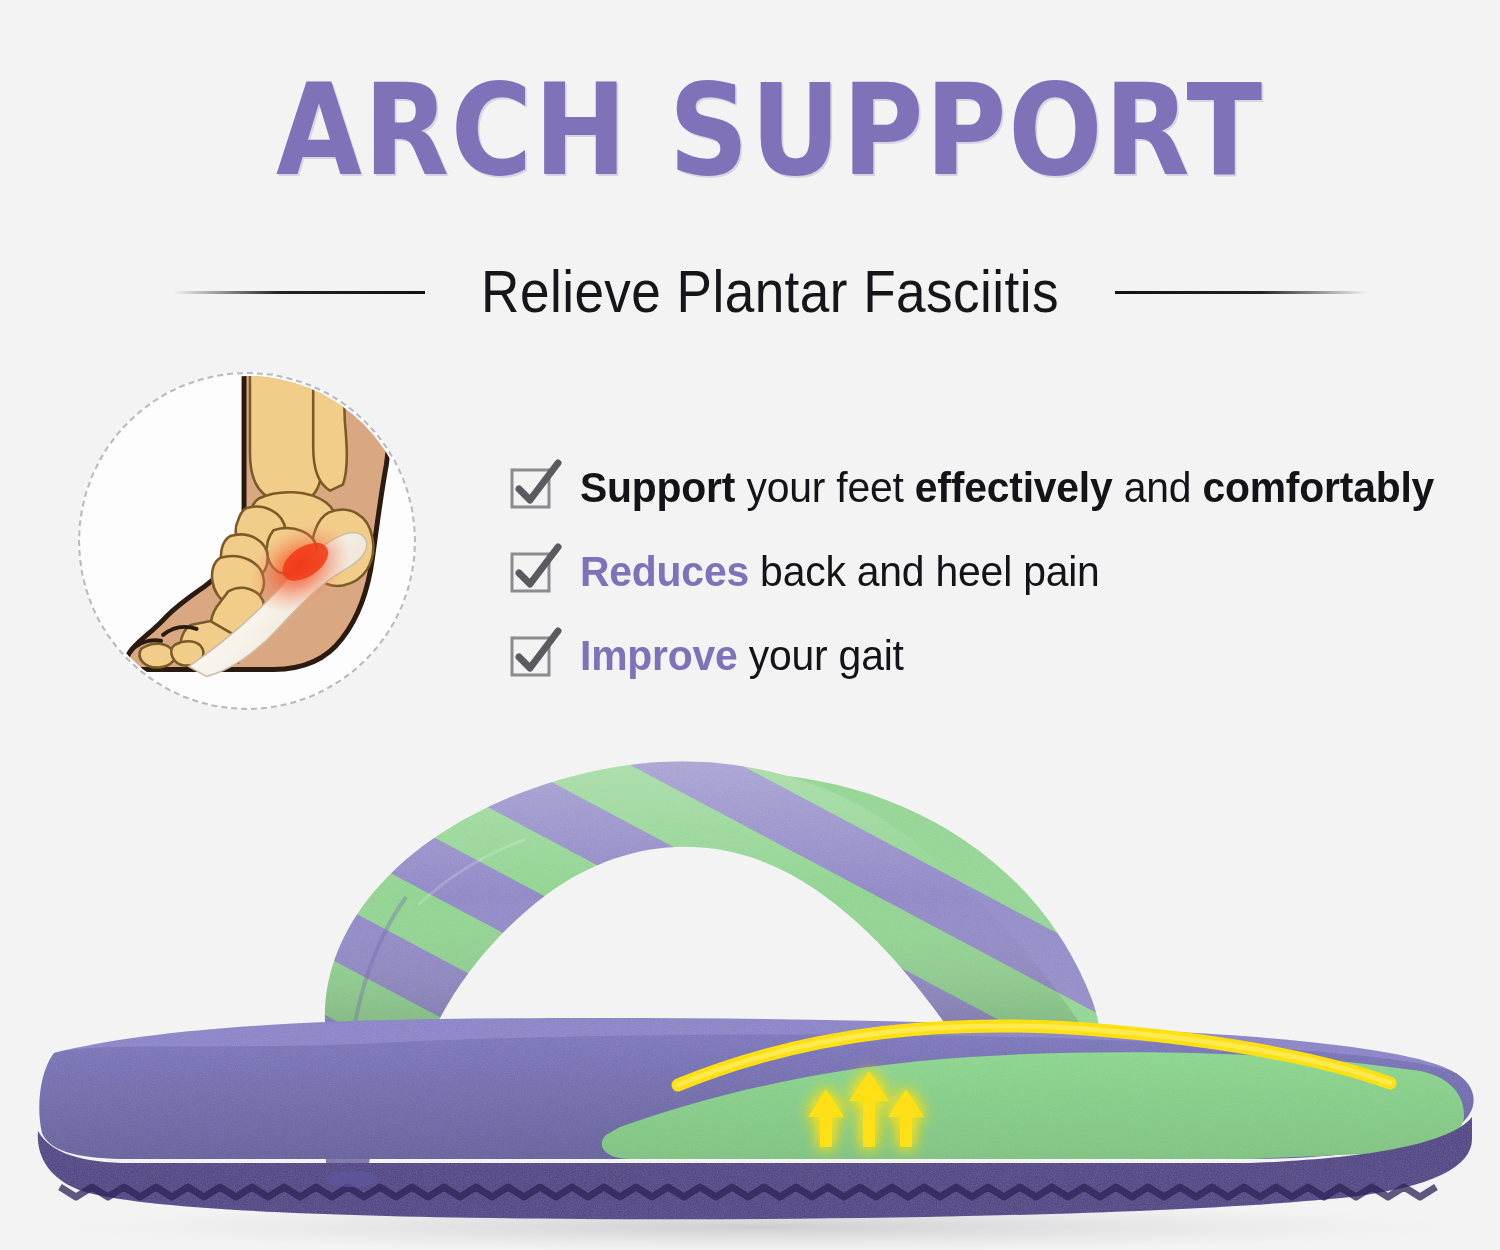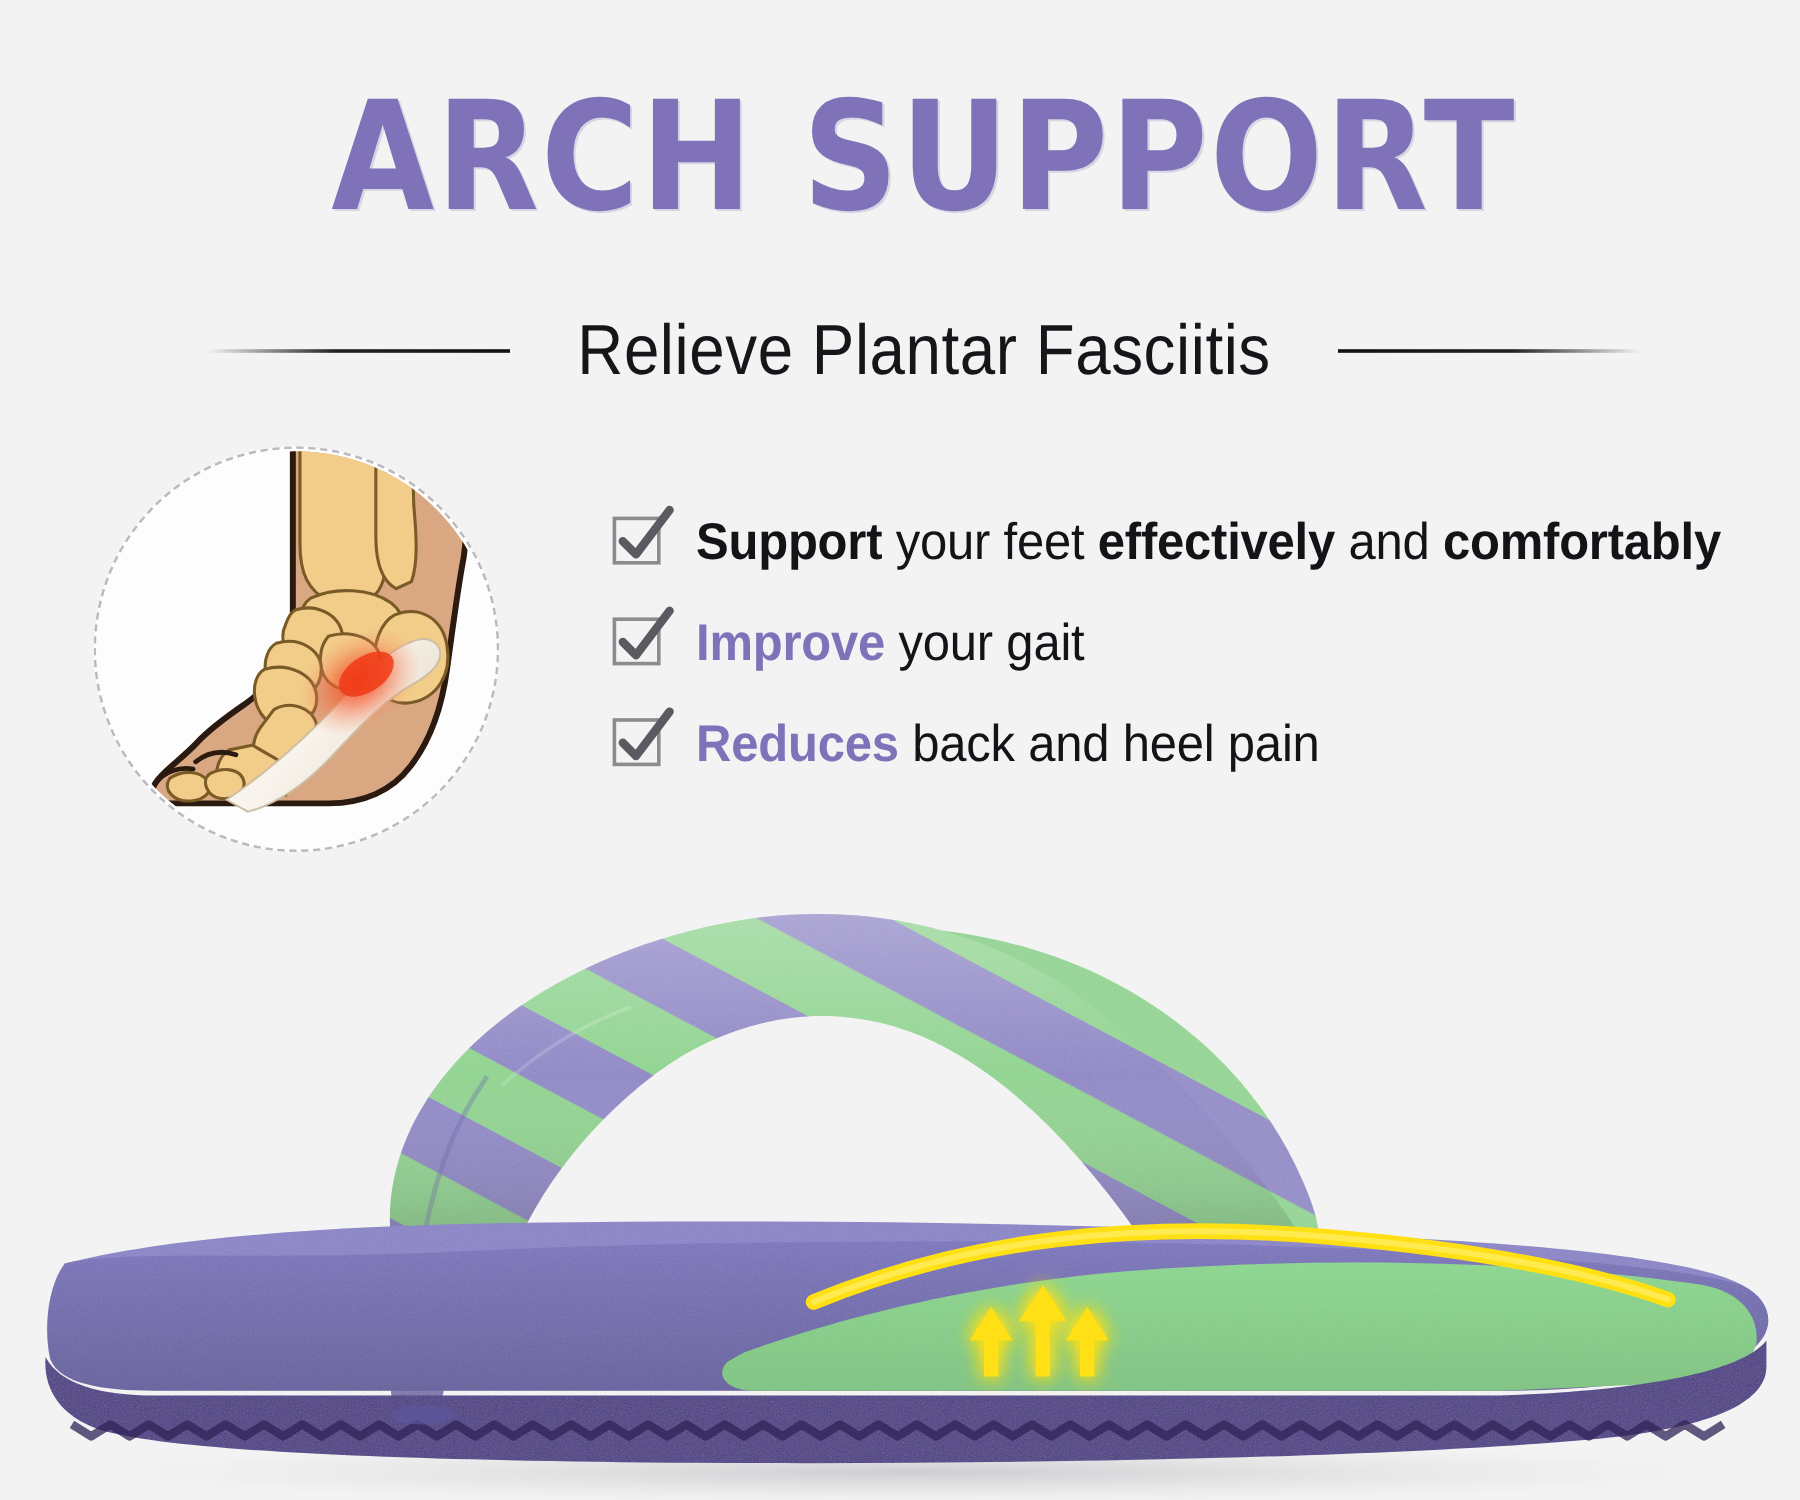--- a/index.html
+++ b/index.html
@@ -87,21 +87,21 @@
 
   
   .benefits {
     position: absolute;
     left: 466px;
     top: 428px;
     width: 1000px;
   }
   .benefit {
     display: flex;
-    align-items: flex-start;
+    align-items: flex-end;
     height: 84px;
     padding-left: 24px;
   }
   .chk {
     flex: 0 0 auto;
     width: 46px;
     height: 46px;
     position: relative;
     margin-right: 24px;
   }
@@ -224,31 +224,31 @@
       <span class="btxt"><span style="font-weight: bold; color: rgb(20, 20, 24);">Support</span><span style="color: rgb(20, 20, 24);"> your feet </span><span style="font-weight: bold; color: rgb(20, 20, 24);">effectively</span><span style="color: rgb(20, 20, 24);"> and </span><span style="font-weight: bold; color: rgb(20, 20, 24);">comfortably</span></span>
     </div>
 
     <div class="benefit">
       <span class="chk">
         <svg viewBox="0 0 56 56" xmlns="http://www.w3.org/2000/svg">
           <rect x="4" y="13" width="37" height="37" fill="none" stroke="#8b8b90" stroke-width="3"></rect>
           <path d="M11 32 L22 43 L50 6" fill="none" stroke="#5a5a60" stroke-width="7" stroke-linecap="round" stroke-linejoin="round"></path>
         </svg>
       </span>
-      <span class="btxt"><span style="font-weight: bold; color: rgb(127, 114, 184);">Improve</span><span style="color: rgb(20, 20, 24);"> your gait</span></span>
+      <span class="btxt"><span style="font-weight: bold; color: rgb(127, 114, 184);">Reduces</span><span style="color: rgb(20, 20, 24);"> back and heel pain</span></span>
     </div>
 
     <div class="benefit">
       <span class="chk">
         <svg viewBox="0 0 56 56" xmlns="http://www.w3.org/2000/svg">
           <rect x="4" y="13" width="37" height="37" fill="none" stroke="#8b8b90" stroke-width="3"></rect>
           <path d="M11 32 L22 43 L50 6" fill="none" stroke="#5a5a60" stroke-width="7" stroke-linecap="round" stroke-linejoin="round"></path>
         </svg>
       </span>
-      <span class="btxt"><span style="font-weight: bold; color: rgb(127, 114, 184);">Reduces</span><span style="color: rgb(20, 20, 24);"> back and heel pain</span></span>
+      <span class="btxt"><span style="font-weight: bold; color: rgb(127, 114, 184);">Improve</span><span style="color: rgb(20, 20, 24);"> your gait</span></span>
     </div>
 
   </div>
 
   <div class="sandal">
     <svg viewBox="0 0 1500 515" xmlns="http://www.w3.org/2000/svg">
       <defs>
 
         <pattern id="stripes" width="104" height="104" patternUnits="userSpaceOnUse" patternTransform="rotate(-62)">
           <rect x="0" y="0" width="104" height="104" fill="#8d85c8"></rect>

